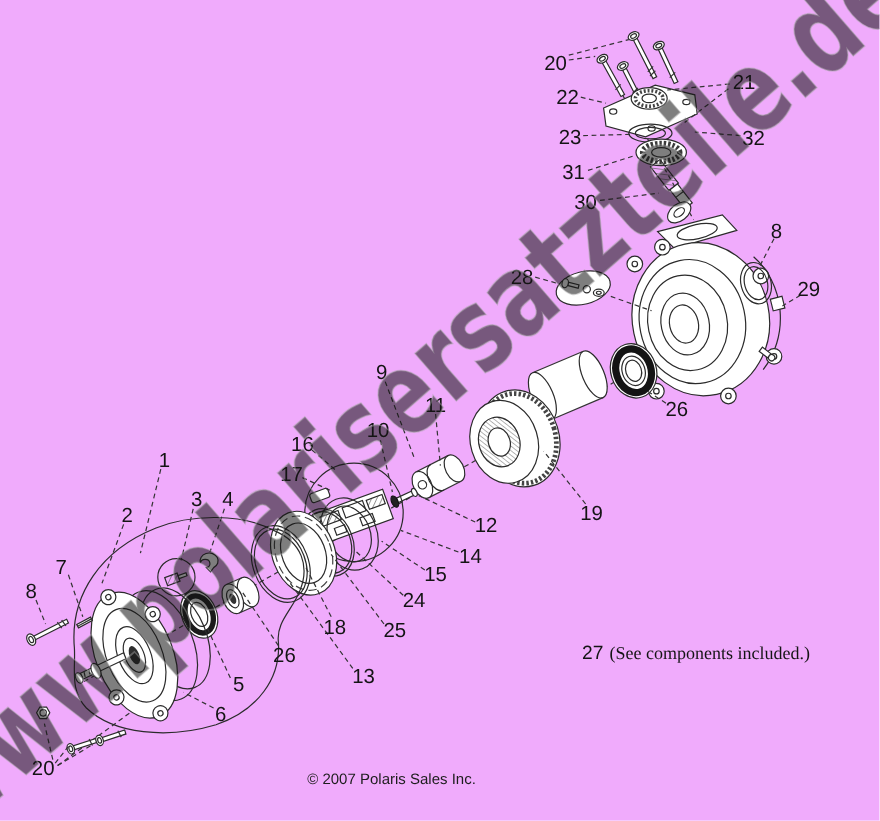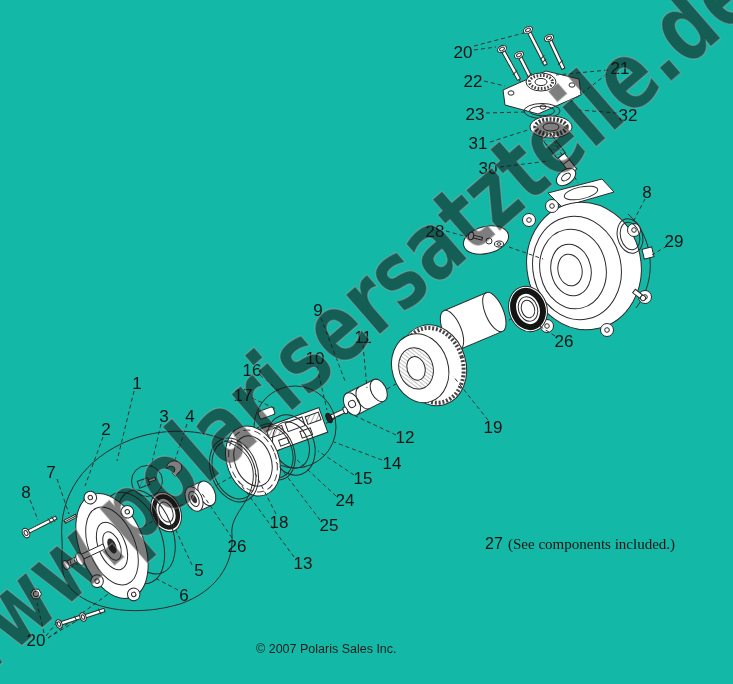--- a/index.html
+++ b/index.html
@@ -1,16 +1,16 @@
 <!DOCTYPE html>
 <html><head>
 <meta charset="utf-8">
 <style>
   html,body{margin:0;padding:0;background:#ffffff;}
-  .page{position:relative;width:733px;height:684px;background:#14b8a6;overflow:hidden;
+  .page{position:relative;width:733px;height:684px;background:#f0abfc;overflow:hidden;
         font-family:"Liberation Sans",sans-serif;}
   svg{display:block;}
   svg text{font-family:"Liberation Sans",sans-serif;fill:#141414;}
   svg text.callout{font-size:17px;}
   svg text.note-num{font-size:16px;}
   svg text.note-txt{font-family:"Liberation Serif",serif;font-size:15px;}
   svg text.copyright{font-size:12.5px;fill:#1d1d1d;}
   svg text.watermark{font-family:"DejaVu Sans",sans-serif;font-weight:bold;}
   .ln{stroke:#333;stroke-width:1;fill:none;}
   .ld{stroke:#333;stroke-width:1;fill:none;stroke-dasharray:4 3;}

